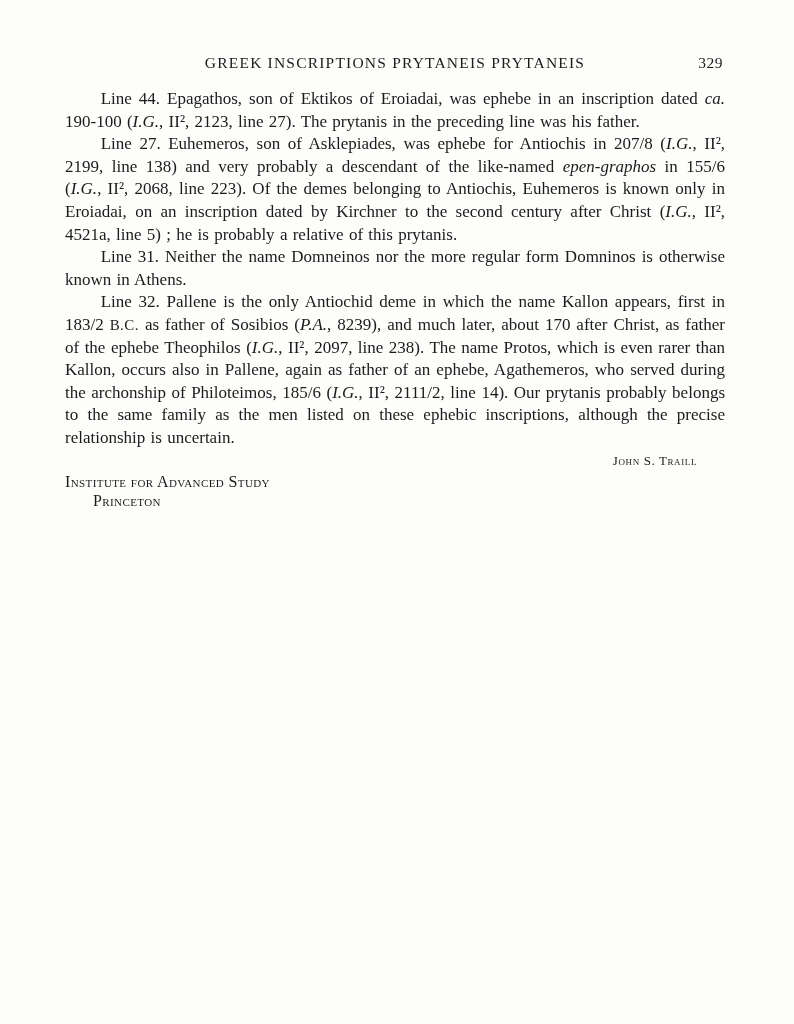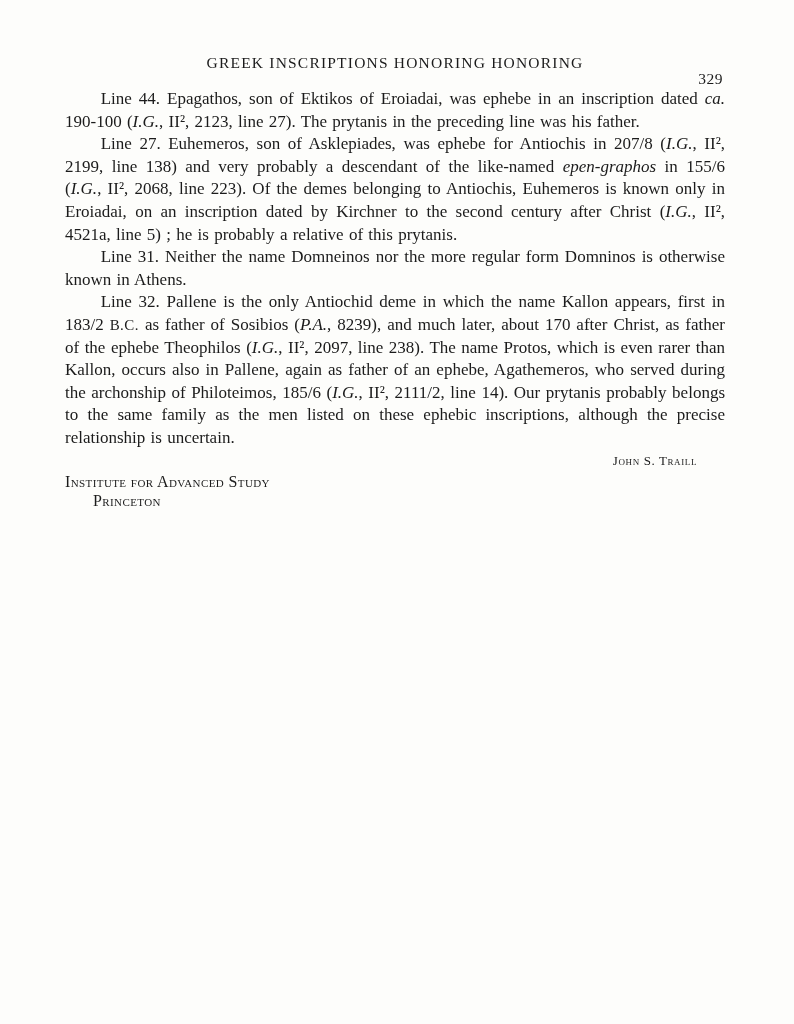--- a/index.html
+++ b/index.html
@@ -23,21 +23,21 @@
     position: relative;
     text-align: center;
     font-size: 15.5px;
     letter-spacing: 1.2px;
     margin-bottom: 16px;
     white-space: nowrap;
   }
   .running-header .page-number {
     position: absolute;
     right: 2px;
-    top: 16px;
+    top: 0;
     letter-spacing: 0.5px;
   }
   .body-text p {
     margin: 0;
     font-size: 17px;
     line-height: 22.6px;
     text-align: justify;
     text-indent: 2.1em;
     word-spacing: 0.06em;
   }
@@ -60,21 +60,21 @@
   }
   .affiliation .aff-line-1 { }
   .affiliation .aff-line-2 { margin-left: 28px; }
 </style>
 </head>
 <body>
 
 <div class="page">
 
   <div class="running-header">
-    <span>GREEK INSCRIPTIONS HONORING HONORING</span>
+    <span>GREEK INSCRIPTIONS PRYTANEIS PRYTANEIS</span>
     <span class="page-number">329</span>
   </div>
 
   <div class="body-text">
     <p><span>Line 44.  Epagathos, son of Ektikos of Eroiadai, was ephebe in an inscription dated </span><span class="it">ca.</span><span> 190-100 (</span><span class="it">I.G.</span><span>, II², 2123, line 27).  The prytanis in the preceding line was his father.</span></p>
     <p><span>Line 27.  Euhemeros, son of Asklepiades, was ephebe for Antiochis in 207/8 (</span><span class="it">I.G.</span><span>, II², 2199, line 138) and very probably a descendant of the like-named </span><span class="it">epen-graphos</span><span> in 155/6 (</span><span class="it">I.G.</span><span>, II², 2068, line 223).  Of the demes belonging to Antiochis, Euhemeros is known only in Eroiadai, on an inscription dated by Kirchner to the second century after Christ (</span><span class="it">I.G.</span><span>, II², 4521a, line 5) ; he is probably a relative of this prytanis.</span></p>
     <p><span>Line 31.  Neither the name Domneinos nor the more regular form Domninos is otherwise known in Athens.</span></p>
     <p><span>Line 32.  Pallene is the only Antiochid deme in which the name Kallon appears, first in 183/2 </span><span class="sc">B.C.</span><span> as father of Sosibios (</span><span class="it">P.A.</span><span>, 8239), and much later, about 170 after Christ, as father of the ephebe Theophilos (</span><span class="it">I.G.</span><span>, II², 2097, line 238).  The name Protos, which is even rarer than Kallon, occurs also in Pallene, again as father of an ephebe, Agathemeros, who served during the archonship of Philoteimos, 185/6 (</span><span class="it">I.G.</span><span>, II², 2111/2, line 14).  Our prytanis probably belongs to the same family as the men listed on these ephebic inscriptions, although the precise relationship is uncertain.</span></p>
   </div>
 

